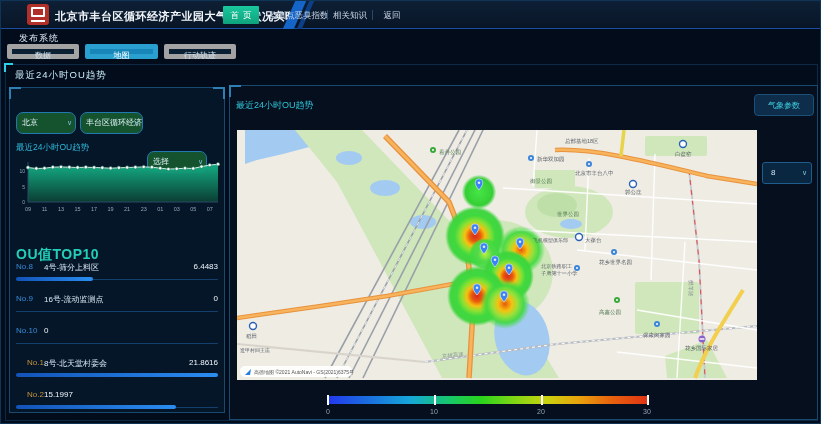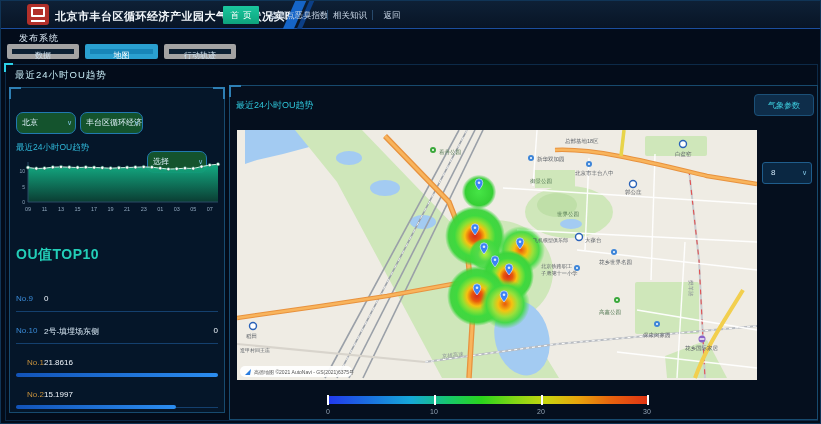--- a/index.html
+++ b/index.html
@@ -146,40 +146,50 @@
         <text x="113.1" y="57" font-size="5.5" fill="#8fa6bc" text-anchor="middle">21</text>
         <text x="129.7" y="57" font-size="5.5" fill="#8fa6bc" text-anchor="middle">23</text>
         <text x="146.2" y="57" font-size="5.5" fill="#8fa6bc" text-anchor="middle">01</text>
         <text x="162.7" y="57" font-size="5.5" fill="#8fa6bc" text-anchor="middle">03</text>
         <text x="179.2" y="57" font-size="5.5" fill="#8fa6bc" text-anchor="middle">05</text>
         <text x="195.7" y="57" font-size="5.5" fill="#8fa6bc" text-anchor="middle">07</text>
       </svg>
 
     <div id="ou-top-title">OU值TOP10</div>
 
+    <div class="top-item" style="top:170px">
+      <div class="top-row">
+          <span class="rank">No.8</span>
+          <span class="pname">4号-筛分上料区</span>
+          <span class="pval">6.4483</span>
+        </div>
+      <div class="bar-track"></div>
+        <div class="bar-fill" style="width: 38%;"></div>
+    </div>
     <div class="top-item" style="top:202px">
       <div class="top-row">
           <span class="rank">No.9</span>
+          <span class="pname">16号-流动监测点</span>
           <span class="pval">0</span>
         </div>
       <div class="bar-track"></div>
         <div class="bar-fill" style="width: 0%;"></div>
     </div>
     <div class="top-item" style="top:234px">
       <div class="top-row">
           <span class="rank">No.10</span>
-          <span class="pname">2号-填埋场东侧</span>
           <span class="pval">0</span>
         </div>
       <div class="bar-track"></div>
         <div class="bar-fill" style="width: 0%;"></div>
     </div>
     <div class="top-item" style="top:266px">
       <div class="top-row">
           <span class="rank hot">No.1</span>
+          <span class="pname">8号-北天堂村委会</span>
           <span class="pval">21.8616</span>
         </div>
       <div class="bar-track"></div>
         <div class="bar-fill" style="width: 100%;"></div>
     </div>
     <div class="top-item" style="top:298px">
       <div class="top-row">
           <span class="rank hot">No.2</span>
           <span class="pval">15.1997</span>
         </div>

